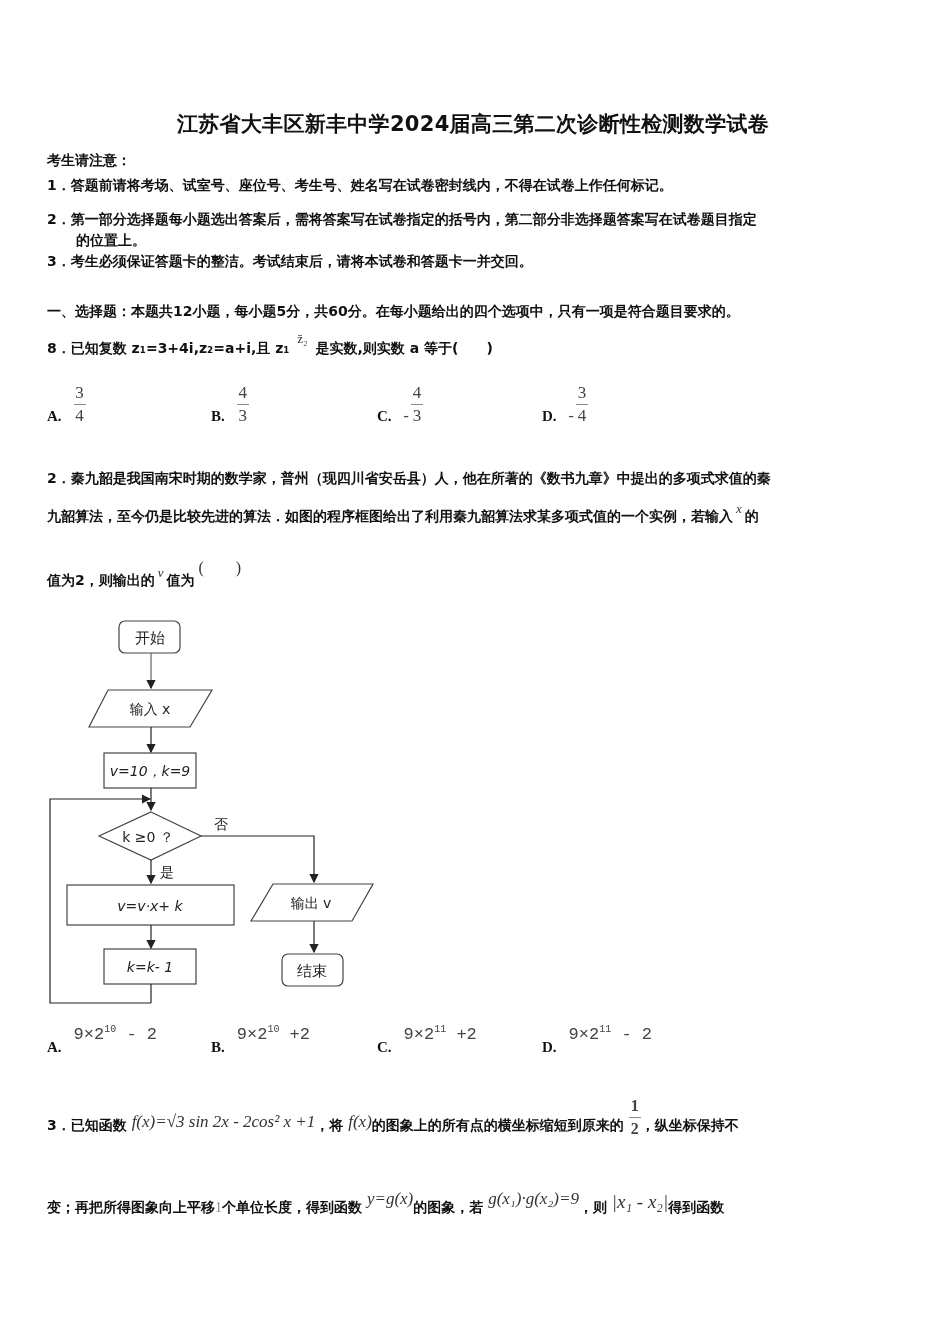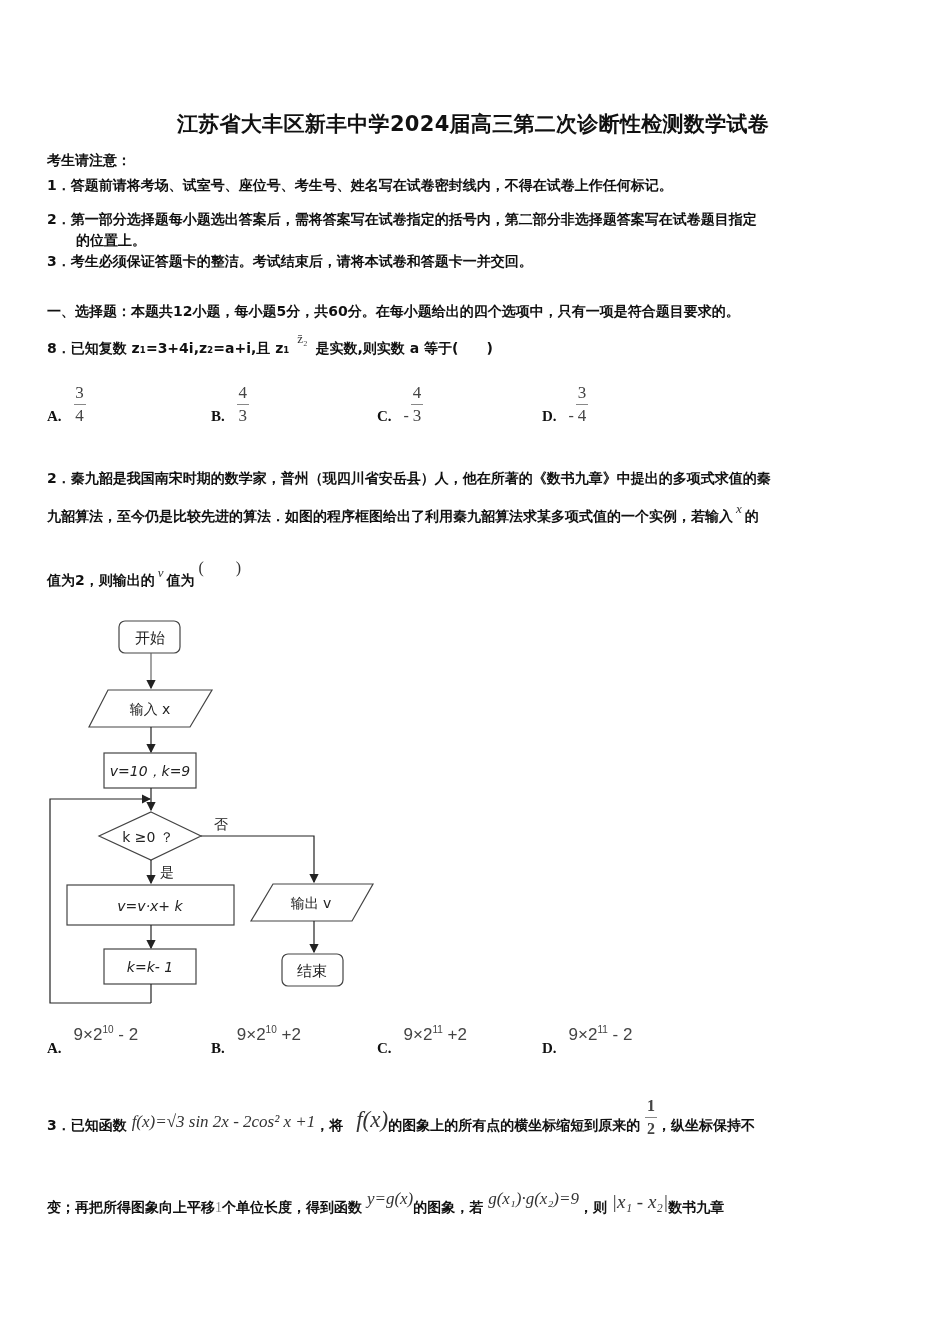--- a/index.html
+++ b/index.html
@@ -10,21 +10,21 @@
   .notice { font-size: 14px; font-weight: bold; left: 47px; }
   .q { font-size: 14px; font-weight: bold; left: 47px; }
   .math { font-family: "Liberation Serif", serif; font-weight: normal; color: #333; }
   .it { font-style: italic; }
   .opt-label { font-family: "Liberation Serif", serif; font-weight: bold; font-size: 15px; }
   .frac { display: inline-flex; flex-direction: column; align-items: center; vertical-align: middle;
           font-family: "Liberation Serif", serif; font-size: 17px; color: #444; line-height: 18px; }
   .frac .bar { width: 12px; height: 1px; background: #888; margin: 2px 0; }
   .neg { font-family: "Liberation Serif", serif; font-size: 16px; color: #444; margin-right: 2px; }
   .opt { position: absolute; display: flex; align-items: flex-end; gap: 12px; }
-  .expr { font-family: Liberation Sans, sans-serif; font-size: 17px; color: #444; position: relative; top: -12px; text-align: right; }
+  .expr { font-family: Liberation Mono, monospace; font-size: 17px; color: #444; position: relative; top: -12px; text-align: right; }
   .expr sup { font-size: 10px; }
   svg text { font-family: "DejaVu Sans", sans-serif; }
 </style>
 </head>
 <body>
 
 <div class="abs title">江苏省大丰区新丰中学2024届高三第二次诊断性检测数学试卷</div>
 
 <div class="abs notice" style="top:152px;">考生请注意：</div>
 <div class="abs notice" style="top:177px;">1．答题前请将考场、试室号、座位号、考生号、姓名写在试卷密封线内，不得在试卷上作任何标记。</div>
@@ -150,25 +150,25 @@
   <span class="expr"><span>9×2</span><sup>11</sup><span> +2</span></span>
 </div>
 <div class="opt" style="left:542px;top:1036px;">
   <span class="opt-label">D.</span>
   <span class="expr"><span>9×2</span><sup>11</sup><span> - 2</span></span>
 </div>
 
 <div class="abs q" style="top:1105px;">
   <span>3．已知函数</span>
   <span class="math it" style="font-size:17px;position:relative;top:-3px;margin-top:11px;">f(x)=√3 sin 2x - 2cos² x +1</span><span>，将</span>
-  <span class="math it" style="font-size:23px;position:relative;top:-3px;margin-left:8px;">f(x)</span><span>的图象上的所有点的横坐标缩短到原来的</span>
+  <span class="math it" style="font-size:17px;position:relative;top:-3px;">f(x)</span><span>的图象上的所有点的横坐标缩短到原来的</span>
   <span class="frac" style="font-size:16px;position:relative;top:-8px;">
       <span>1</span>
       <span class="bar"></span>
       <span>2</span>
     </span><span>，纵坐标保持不</span>
 </div>
 <div class="abs q" style="top:1195px;">
   <span>变；再把所得图象向上平移</span><span class="math" style="color:#888;">1</span><span>个单位长度，得到函数</span>
   <span class="math it" style="font-size:17px;position:relative;top:-8px;">y=g(x)</span><span>的图象，若</span>
   <span class="math it" style="font-size:17px;position:relative;top:-8px;text-align:center;">g(x₁)·g(x₂)=9</span><span>，则</span>
-  <span class="math it" style="font-size:19px;position:relative;top:-4px;">|x₁ - x₂|</span><span>数书九章</span>
+  <span class="math it" style="font-size:19px;position:relative;top:-4px;">|x₁ - x₂|</span><span>得到函数</span>
 </div>
 
 </body></html>

